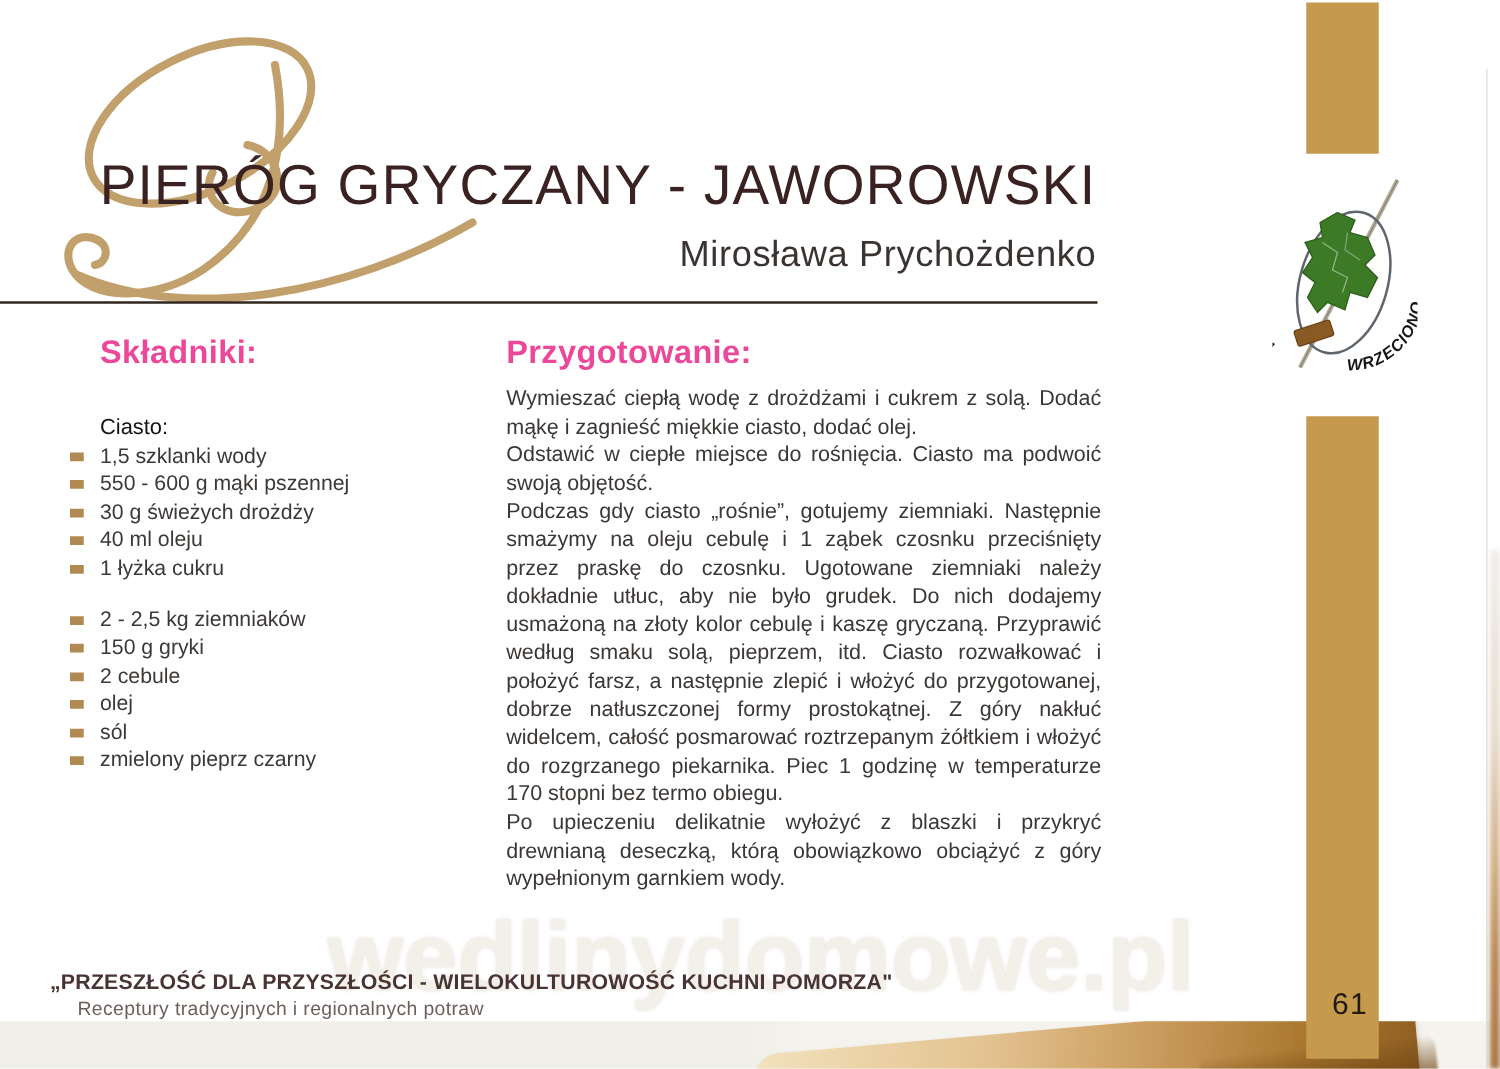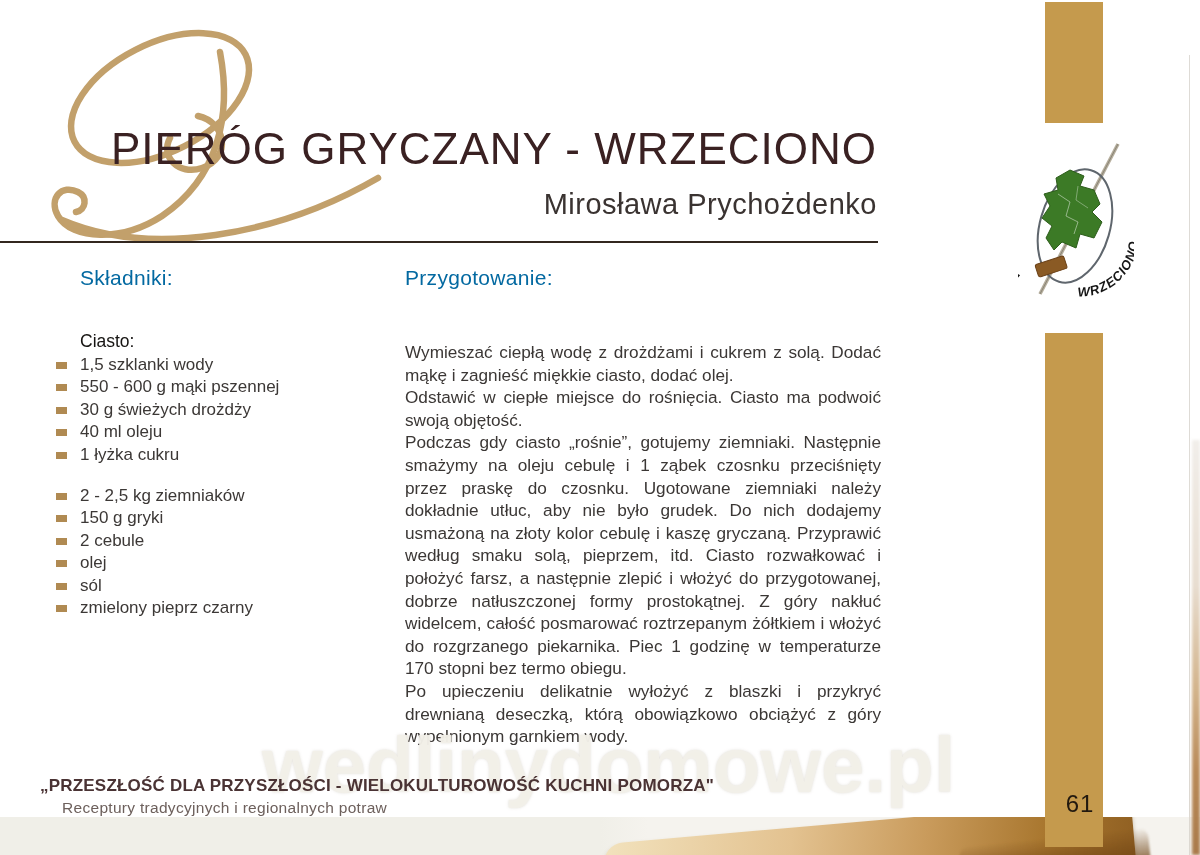--- a/index.html
+++ b/index.html
@@ -20,35 +20,35 @@
     color:#3a2122;white-space:nowrap;
     transform:scaleY(1.02);
   }
   #author{
     top:188px;right:323px;z-index:3;
     font-size:29px;color:#3a3331;white-space:nowrap;letter-spacing:0.5px;
   }
   #title-rule{top:241px;left:0;width:878px;height:2px;background:#32271f;z-index:3;}
 
   
-  .col-heading{font-size:21px;font-weight:normal;color:#0369a1;letter-spacing:0.3px;}
+  .col-heading{font-size:26px;font-weight:bold;color:#ec4899;letter-spacing:0.3px;}
   #ingredients-heading{left:80px;top:266px;}
   #preparation-heading{left:405px;top:266px;}
 
   
   #ingredients{left:56px;top:330px;width:320px;}
   .ing-section{margin:0 0 19px 0;}
   .ing-sec-title{font-size:17.5px;font-weight:normal;color:#161412;margin:0 0 2px 24px;line-height:22px;}
   .ing-rows{list-style:none;margin:0;padding:0;}
   .ing-row{display:flex;align-items:flex-start;line-height:22.4px;}
   .bullet{flex:0 0 auto;width:11px;height:7px;background:#b08a52;margin:8px 13px 0 0;}
   .ing-text{font-size:17px;color:#3c3836;}
 
   
-  #preparation{left:405px;top:307px;width:476px;margin-top:34px;}
+  #preparation{left:405px;top:307px;width:476px;}
   #preparation p{
     margin:0;font-size:17.2px;line-height:22.6px;color:#3b3735;
     text-align:justify;text-justify:inter-word;
   }
 
   
   #gold-bar-top{left:1045px;top:2px;width:58px;height:121px;background:#c59a4d;z-index:3;}
   #gold-bar-bottom{left:1045px;top:333px;width:58px;height:514px;background:#c59a4d;z-index:3;}
   #page-number{
     left:1045px;top:790px;width:70px;z-index:4;text-align:center;
@@ -106,21 +106,21 @@
 
 <svg id="dropcap" class="abs" viewBox="0 0 420 230" aria-hidden="true">
   <g fill="none" stroke="#c2a06b" stroke-width="6.5" stroke-linecap="round">
     <ellipse cx="150" cy="78" rx="96" ry="54" transform="rotate(-27 150 78)"></ellipse>
     <path d="M 210,32 C 222,96 208,158 152,196 C 112,222 62,220 48,196 C 38,178 52,164 68,172 C 78,177 76,190 66,192"></path>
     <path d="M 52,200 C 140,238 268,216 368,158"></path>
     <path d="M 188,96 C 216,102 222,138 192,148 C 168,156 150,136 160,118"></path>
   </g>
 </svg>
 
-<div id="title" class="abs">PIERÓG GRYCZANY - WRZECIONO</div>
+<div id="title" class="abs">PIERÓG GRYCZANY - JAWOROWSKI</div>
 <div id="author" class="abs">Mirosława Prychożdenko</div>
 <div id="title-rule" class="abs"></div>
 
 <div id="ingredients-heading" class="abs col-heading">Składniki:</div>
 <div id="preparation-heading" class="abs col-heading">Przygotowanie:</div>
 
 <div id="ingredients" class="abs">
     <div class="ing-section">
       <div class="ing-sec-title">Ciasto:</div>
       <ul class="ing-rows">

